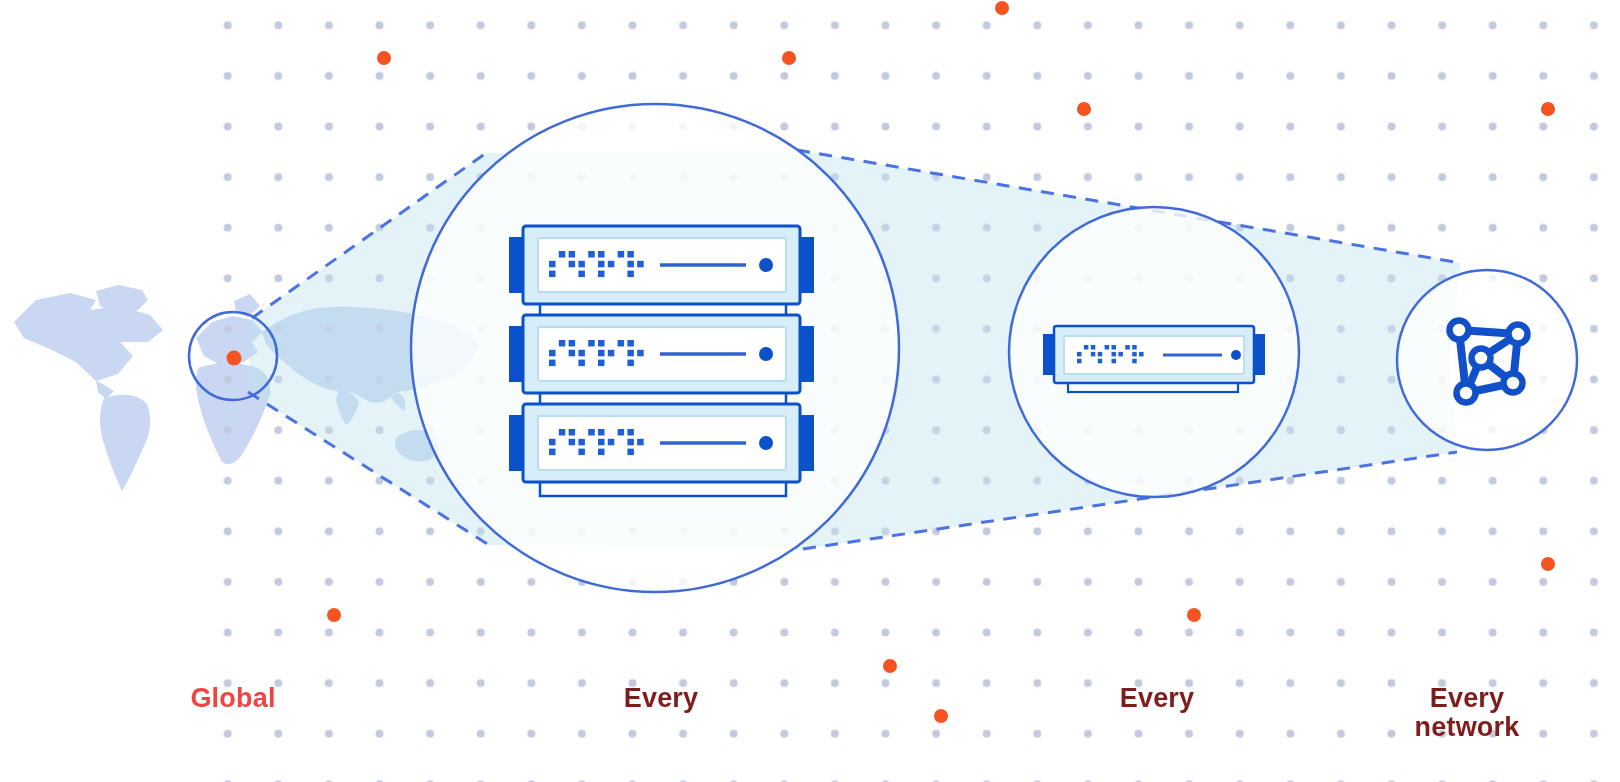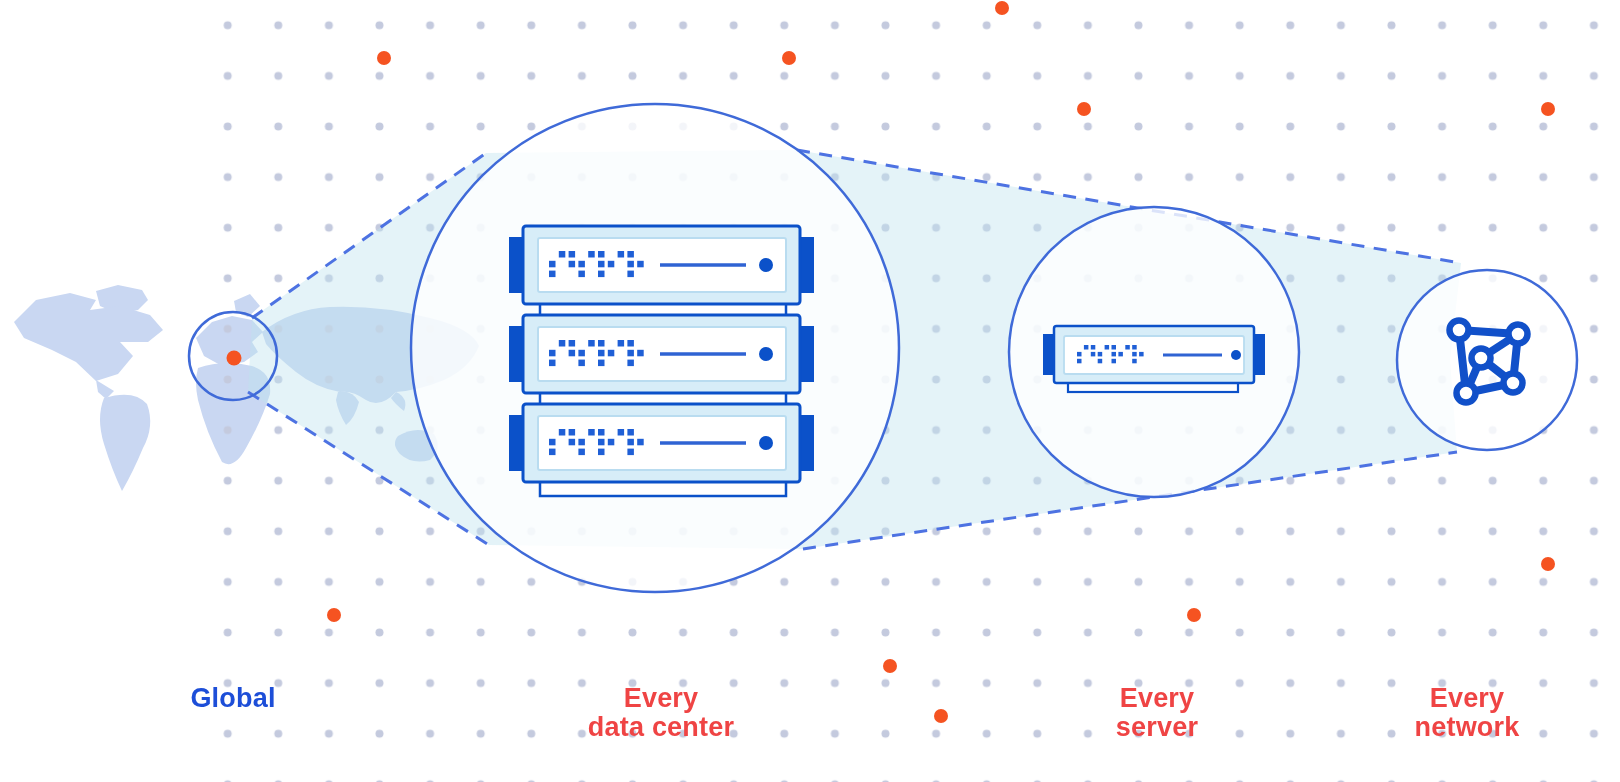--- a/index.html
+++ b/index.html
@@ -12,24 +12,24 @@
   }
   .canvas svg{position:absolute;left:0;top:0;}
   .stage-label{
     position:absolute;
     top:684px;
     width:280px;
     text-align:center;
     font-weight:bold;
     font-size:27px;
     line-height:29px;
-    color:#ef4444;
+    color:#7f1d1d;
     letter-spacing:0.2px;
   }
-  .stage-label.accent{color:#1d4ed8;}
+  .stage-label.accent{color:#ef4444;}
 </style>
 </head>
 <body>
 
 <div class="canvas">
 
   <svg width="1620" height="782" viewBox="0 0 1620 782">
     <defs>
       <pattern id="dotgrid" width="50.6" height="50.6" patternUnits="userSpaceOnUse">
         <circle cx="25.3" cy="25.3" r="4" fill="#c4cade"></circle>
@@ -221,24 +221,22 @@
         <circle cx="1481" cy="358" r="9.5"></circle>
       </g>
     </g>
   </svg>
 
   <div class="stage-label accent" style="left:93px;">
     <div>Global</div>
   </div>
   <div class="stage-label" style="left:521px;">
     <div>Every</div>
-    <div>data center</div>
   </div>
   <div class="stage-label" style="left:1017px;">
     <div>Every</div>
-    <div>server</div>
   </div>
   <div class="stage-label" style="left:1327px;">
     <div>Every</div>
     <div>network</div>
   </div>
 
 </div>
 
 </body></html>

